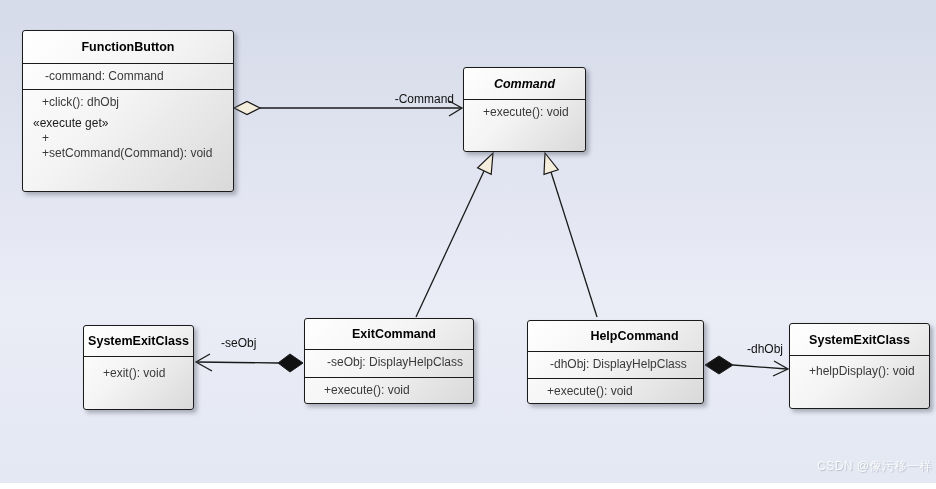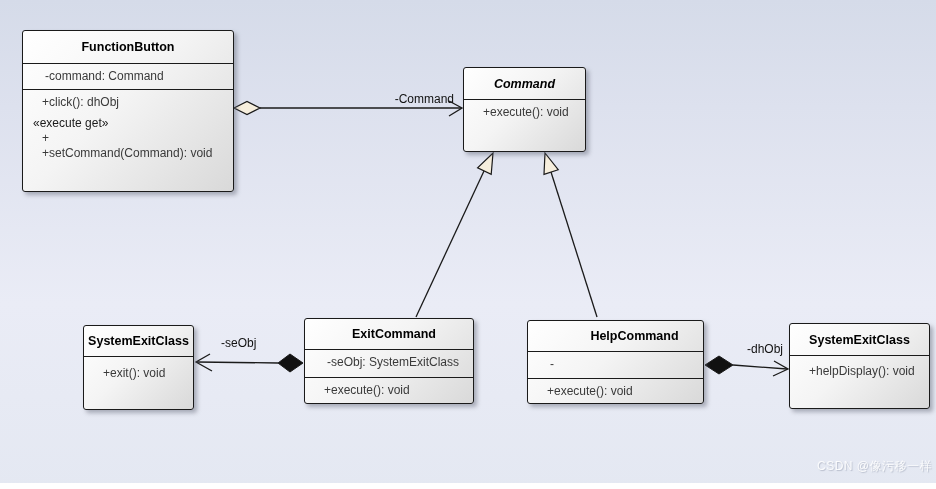--- a/index.html
+++ b/index.html
@@ -120,36 +120,37 @@
         <span>exit(): void</span>
       </div>
     </div>
   </div>
 
   <div class="uml-class" style="left:304px;top:318px;width:170px;height:86px;">
     <div class="uml-title" style="height:30px;padding-left:10px;">ExitCommand</div>
     <div class="uml-sec bordered" style="height:28px;">
       <div class="uml-row">
         <span class="uml-sign">-</span>
-        <span>seObj: SystemExitClass</span>
+        <span>seObj: DisplayHelpClass</span>
       </div>
     </div>
     <div class="uml-sec grow">
       <div class="uml-row">
         <span class="uml-sign">+</span>
         <span>execute(): void</span>
       </div>
     </div>
   </div>
 
   <div class="uml-class" style="left:527px;top:320px;width:177px;height:84px;">
     <div class="uml-title" style="height:30px;padding-left:38px;">HelpCommand</div>
     <div class="uml-sec bordered" style="height:27px;">
       <div class="uml-row">
         <span class="uml-sign">-</span>
+        <span>dhObj: DisplayHelpClass</span>
       </div>
     </div>
     <div class="uml-sec grow">
       <div class="uml-row">
         <span class="uml-sign">+</span>
         <span>execute(): void</span>
       </div>
     </div>
   </div>
 

